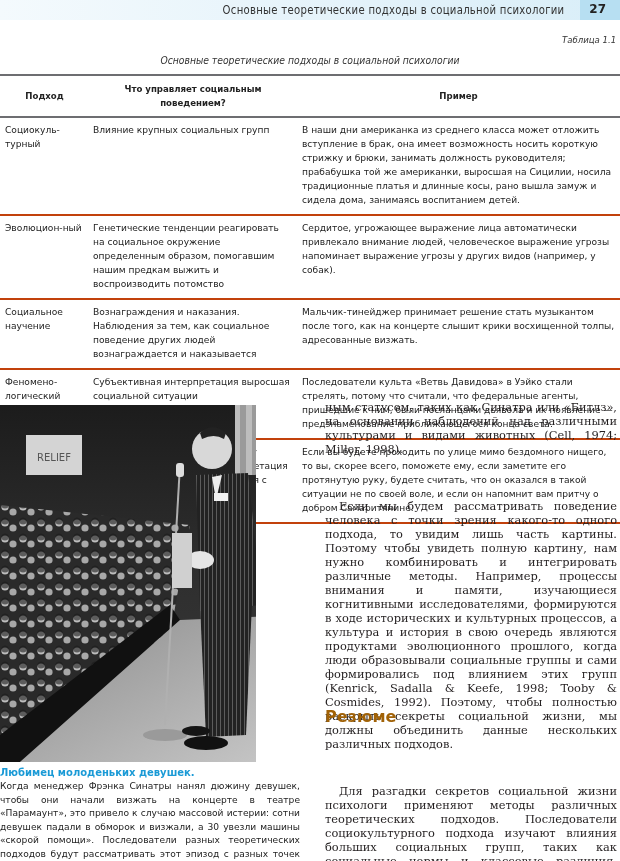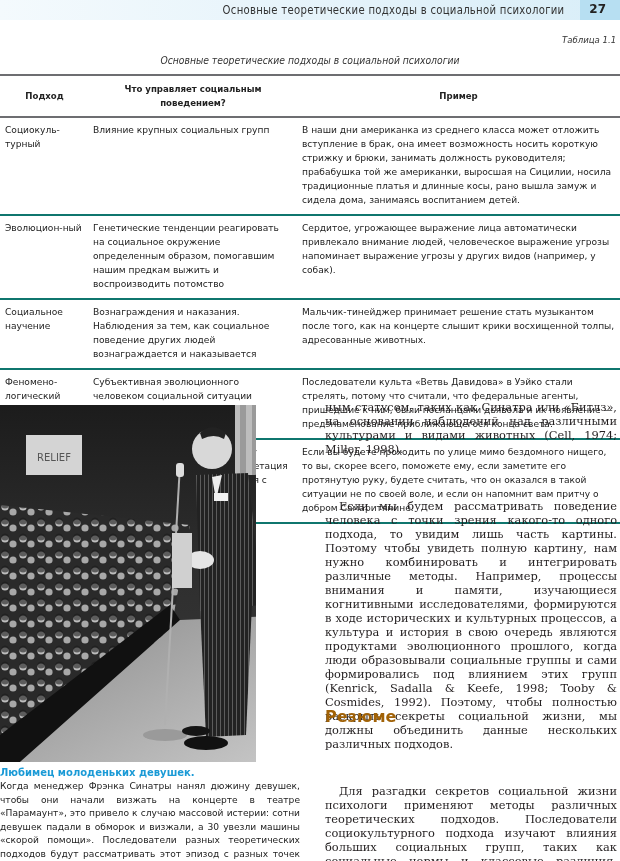--- a/index.html
+++ b/index.html
@@ -6,21 +6,21 @@
   body { width:620px; height:861px; position:relative; overflow:hidden; font-family:"DejaVu Sans", sans-serif; color:#231f20; }
   .header-band { position:absolute; left:0; top:0; width:620px; height:20px; background:linear-gradient(90deg,#f4fafd 0%,#e3f2fa 60%,#d9eef8 100%); }
   .running-title { position:absolute; right:56px; top:3px; font-family:"DejaVu Sans", sans-serif; font-size:11.5px; letter-spacing:0.3px; color:#333; transform:scaleX(0.88); transform-origin:right top; white-space:nowrap; }
   .page-num-box { position:absolute; right:0; top:0; width:40px; height:20px; background:#b7dff2; }
   .page-num { position:absolute; right:14px; top:2px; font-family:"DejaVu Sans", sans-serif; font-size:12px; font-weight:bold; color:#222; }
   .table-label { position:absolute; right:4px; top:34px; font-family:"DejaVu Sans", sans-serif; font-style:italic; font-size:9.5px; color:#333; transform:scaleX(0.9); transform-origin:right top; }
   .table-caption { position:absolute; left:0; width:620px; top:54px; text-align:center; font-family:"DejaVu Sans", sans-serif; font-style:italic; font-size:10.5px; color:#333; }
   .table-caption span { display:inline-block; transform:scaleX(0.88); }
   table.tbl { position:absolute; left:0; top:74px; width:620px; border-collapse:collapse; font-family:"DejaVu Sans", sans-serif; font-size:9.1px; line-height:14px; color:#222; }
   table.tbl th { font-weight:bold; font-size:8.6px; padding:6px 4px 6px 4px; border-top:2px solid #6d6e71; border-bottom:2px solid #6d6e71; text-align:center; }
-  table.tbl td { vertical-align:top; padding:5px 4px 7px 4px; border-bottom:2px solid #0f766e; }
+  table.tbl td { vertical-align:top; padding:5px 4px 7px 4px; border-bottom:2px solid #c2410c; }
   table.tbl td.c1 { width:80px; padding-left:5px; }
   table.tbl td.c2 { width:200px; padding-left:4px; }
   table.tbl td.c3 { padding-left:5px;margin-top:32px; }
   .photo { position:absolute; left:0; top:405px; width:256px; height:357px; overflow:hidden; }
   .photo svg { display:block; }
   .cap-title { position:absolute; left:0; top:767px; font-family:"DejaVu Sans", sans-serif; font-weight:bold; font-size:10px; color:#1a9ad6; }
   .cap-text { position:absolute; left:0; top:780px; width:300px; font-family:"DejaVu Sans", sans-serif; font-size:9.1px; line-height:13.6px; color:#222; text-align:justify; text-align-last:left; }
   .body-text { position:absolute; left:325px; width:292px; font-family:"DejaVu Serif", serif; font-size:11.4px; line-height:14px; color:#231f20; text-align:justify; }
   .body-text p { margin:0; }
   .body-text p.indent { text-indent:14px;margin-top:43px; }
@@ -54,25 +54,25 @@
       <td class="c3">В наши дни американка из среднего класса может отложить вступление в брак, она имеет возможность носить короткую стрижку и брюки, занимать должность руководителя; прабабушка той же американки, выросшая на Сицилии, носила традиционные платья и длинные косы, рано вышла замуж и сидела дома, занимаясь воспитанием детей.</td>
     </tr>
     <tr>
       <td class="c1">Эволюцион-ный</td>
       <td class="c2">Генетические тенденции реагировать на социальное окружение определенным образом, помогавшим нашим предкам выжить и воспроизводить потомство</td>
       <td class="c3">Сердитое, угрожающее выражение лица автоматически привлекало внимание людей, человеческое выражение угрозы напоминает выражение угрозы у других видов (например, у собак).</td>
     </tr>
     <tr>
       <td class="c1">Социальное научение</td>
       <td class="c2">Вознаграждения и наказания. Наблюдения за тем, как социальное поведение других людей вознаграждается и наказывается</td>
-      <td class="c3">Мальчик-тинейджер принимает решение стать музыкантом после того, как на концерте слышит крики восхищенной толпы, адресованные животных.</td>
+      <td class="c3">Мальчик-тинейджер принимает решение стать музыкантом после того, как на концерте слышит крики восхищенной толпы, адресованные визжать.</td>
     </tr>
     <tr>
       <td class="c1">Феномено-логический</td>
-      <td class="c2">Субъективная эволюционного человеком социальной ситуации</td>
+      <td class="c2">Субъективная интерпретация выросшая социальной ситуации</td>
       <td class="c3">Последователи культа «Ветвь Давидова» в Уэйко стали стрелять, потому что считали, что федеральные агенты, пришедшие к ним, были посланцами дьявола и их появление — предзнаменование приближающегося конца света.</td>
     </tr>
     <tr>
       <td class="c1">Социально-когнитивный</td>
       <td class="c2">Наше внимание к тому или иному аспекту ситуации, наша интерпретация и ассоциация нынешнего события с аналогичным опытом прошлого, сохранившимся в памяти.</td>
       <td class="c3">Если вы будете проходить по улице мимо бездомного нищего, то вы, скорее всего, поможете ему, если заметите его протянутую руку, будете считать, что он оказался в такой ситуации не по своей воле, и если он напомнит вам притчу о добром Самаритянине.</td>
     </tr>
   </tbody>
 </table>
 

